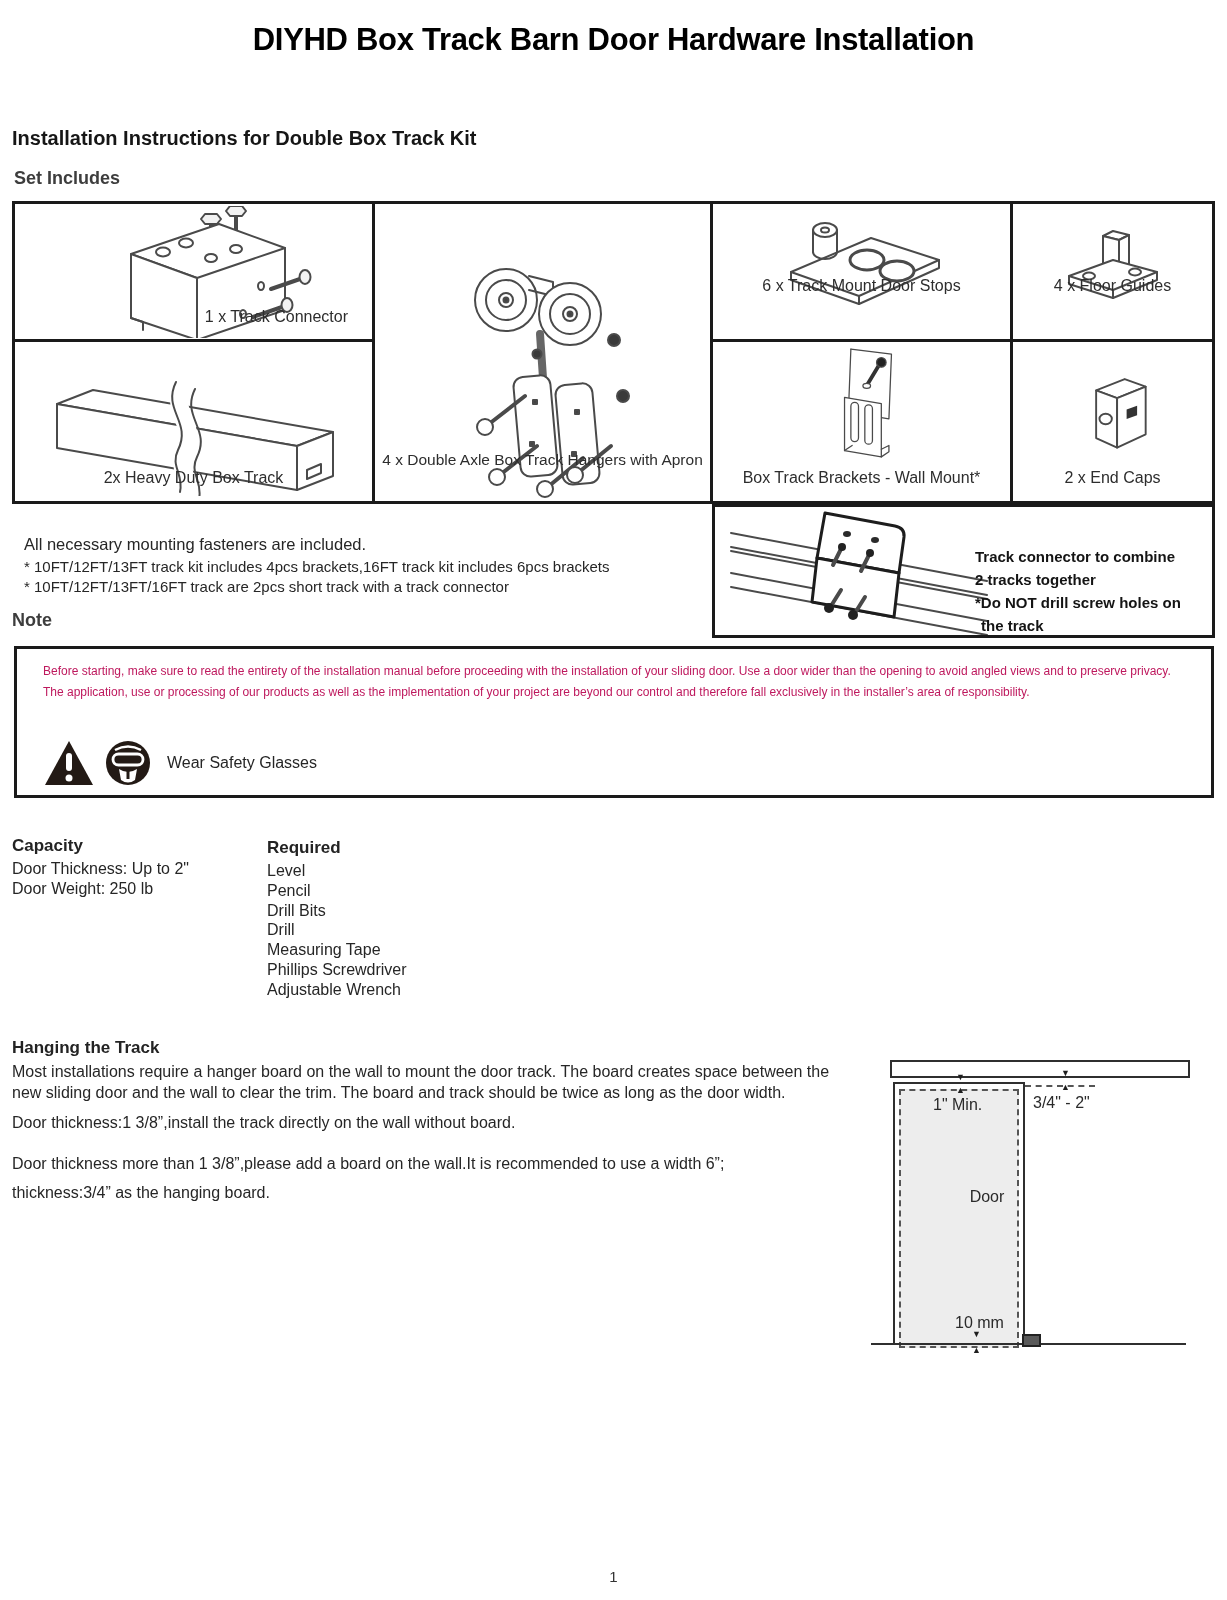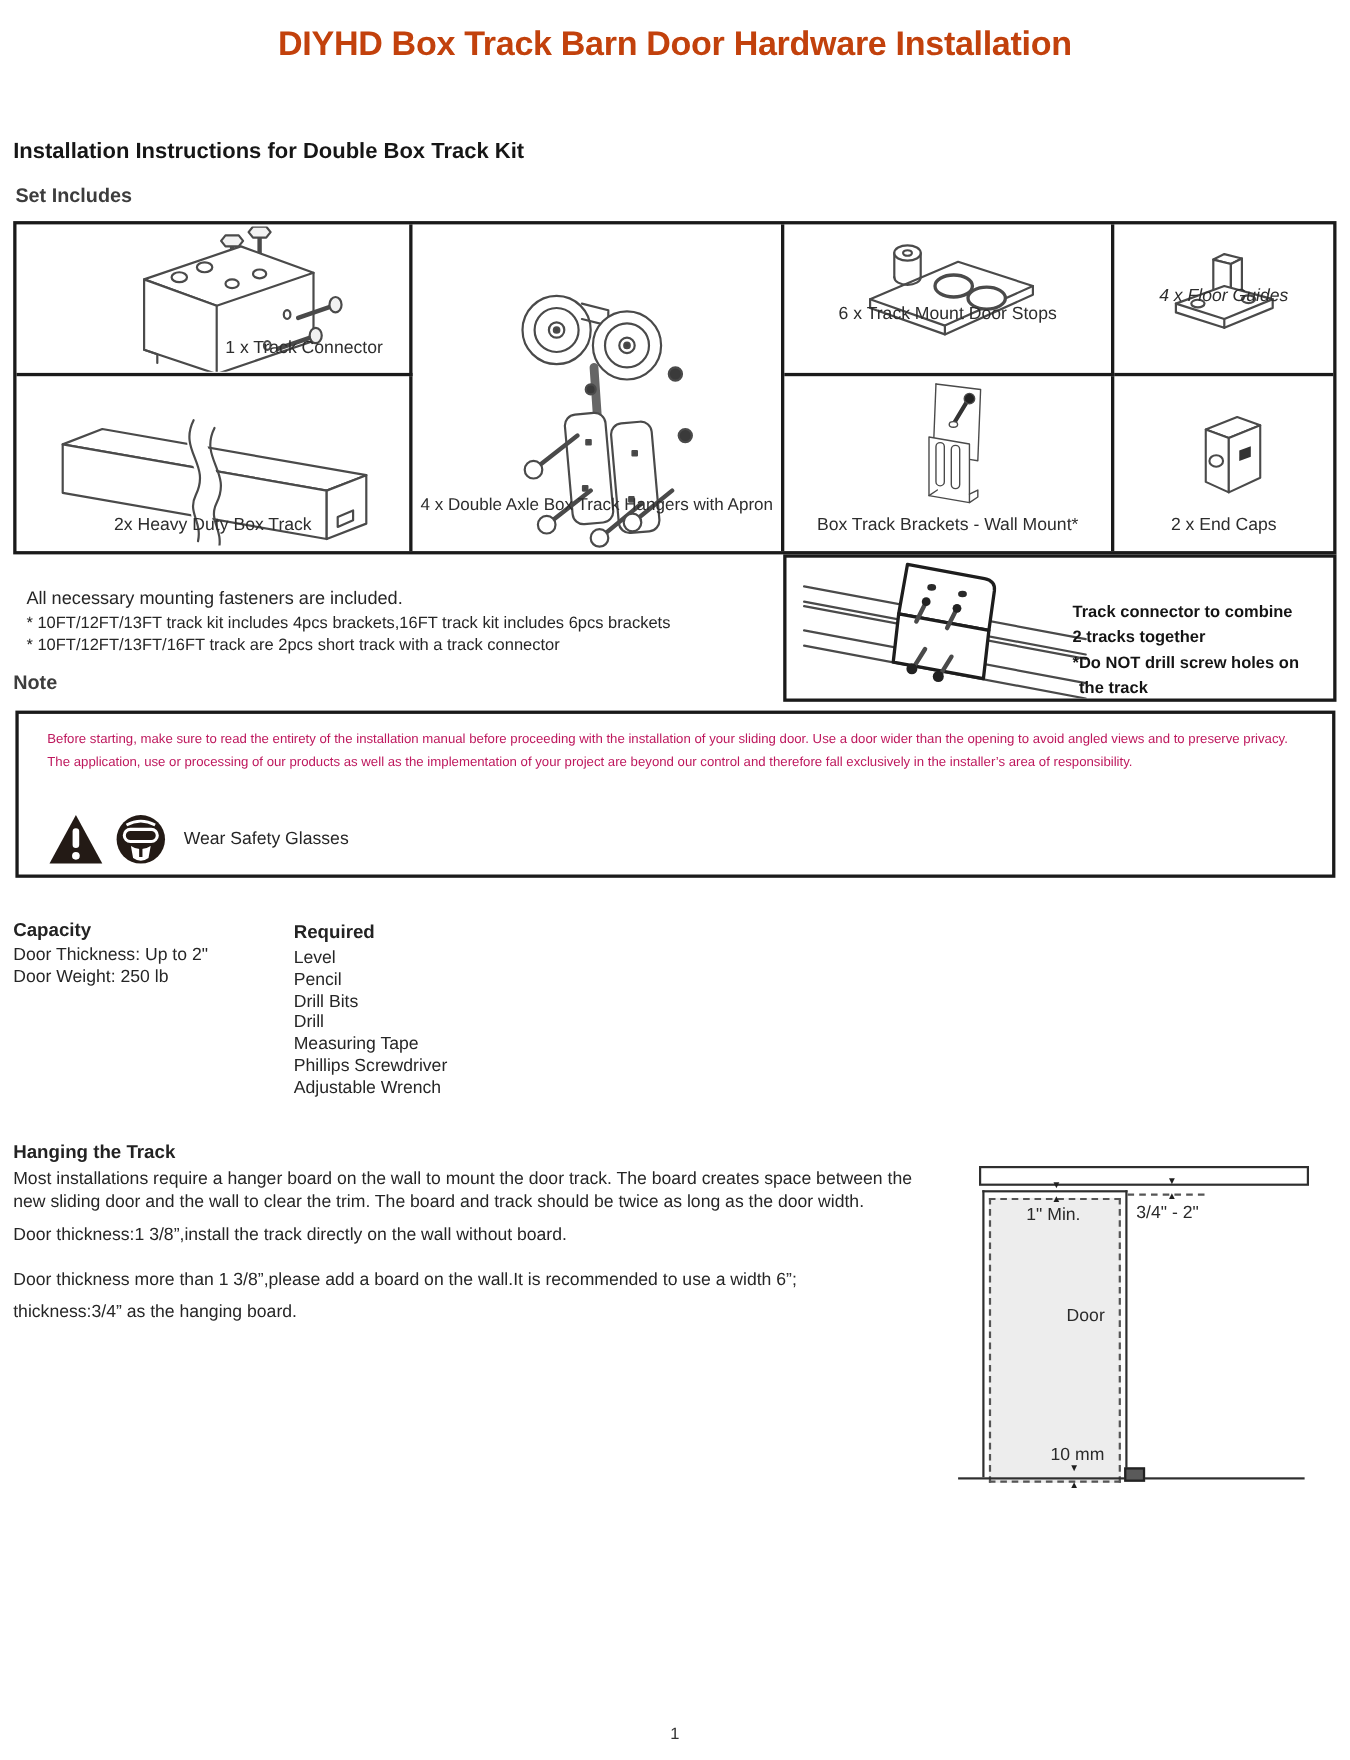--- a/index.html
+++ b/index.html
@@ -4,21 +4,21 @@
 <style>
   html,body { margin:0; padding:0; background:#ffffff; }
   .page {
     position:relative; width:1227px; height:1600px; margin:0 auto;
     background:#ffffff; font-family:"Liberation Sans", sans-serif;
     color:#262626; overflow:hidden;
   }
   .abs { position:absolute; }
 
   .doc-title { top:22px; left:0; width:100%; text-align:center;
-    font-size:31px; font-weight:700; color:#c2410c; letter-spacing:-0.3px; }
+    font-size:31px; font-weight:700; color:#000000; letter-spacing:-0.3px; }
   .kit-heading { top:127px; left:12px; font-size:20px; font-weight:700; color:#161616; }
   .minor-heading { font-size:18px; font-weight:600; color:#3d3d3d; }
   .set-includes-label { top:168px; left:14px; }
   .note-label { top:610px; left:12px; }
 
   
   .parts-grid { top:201px; left:12px; width:1203px; height:303px;
     border:3px solid #1a1a1a; box-sizing:border-box;
     display:grid; grid-template-columns:360px 338px 300px 199px; grid-template-rows:138px 159px; }
   .cell { position:relative; box-sizing:border-box; }
@@ -191,21 +191,21 @@
       <svg class="part abs" style="left:46px; top:10px;" width="110" height="100" viewBox="0 0 110 100">
         <path d="M44 22 L54 17 L70 21 L60 26 Z" fill="#ffffff"></path>
         <path d="M44 22 L60 26 L60 58 L44 54 Z" fill="#ffffff"></path>
         <path d="M60 26 L70 21 L70 53 L60 58 Z" fill="#ffffff"></path>
         <path d="M10 62 L54 46 L98 58 L54 76 Z" fill="#ffffff"></path>
         <path d="M10 62 L10 70 L54 84 L54 76"></path>
         <path d="M54 84 L98 66 L98 58"></path>
         <ellipse cx="30" cy="62" rx="6" ry="3.5"></ellipse>
         <ellipse cx="76" cy="58" rx="6" ry="3.5"></ellipse>
       </svg>
-      <div class="part-label" style="bottom:60px;font-style:italic;">4 x Floor Guides</div>
+      <div class="part-label" style="bottom:44px;">4 x Floor Guides</div>
     </div>
 
     <div class="cell cell-f br">
       <svg class="part abs" style="left:70px; top:2px;" width="170" height="130" viewBox="0 0 170 205">
         <path d="M58 8 L122 16 L118 118 L106 116" fill="#ffffff"></path>
         <path d="M58 8 L54 110"></path>
         <line x1="84" y1="64" x2="102" y2="34" stroke-width="6" stroke="#333"></line>
         <circle cx="106" cy="29" r="7.5" fill="#222"></circle>
         <ellipse cx="83" cy="66" rx="6" ry="4" fill="#ffffff"></ellipse>
         <path d="M48 84 L106 94 L106 178 L48 168 Z" fill="#ffffff"></path>

